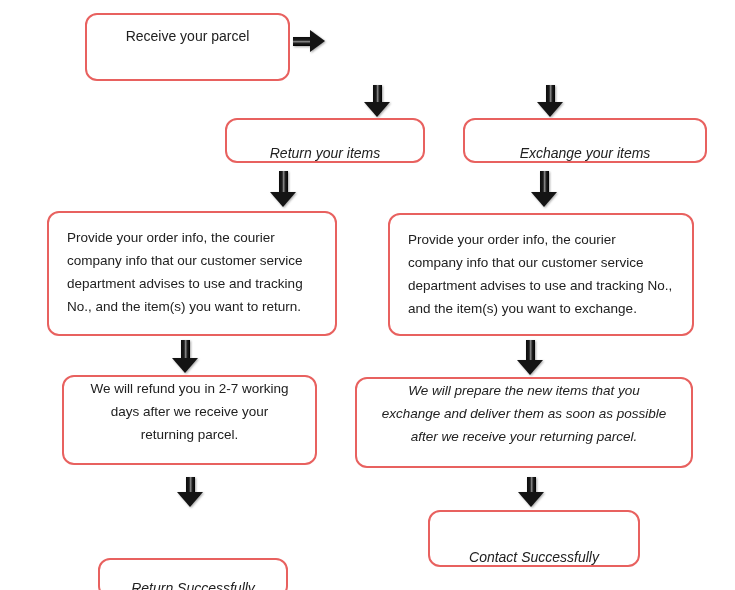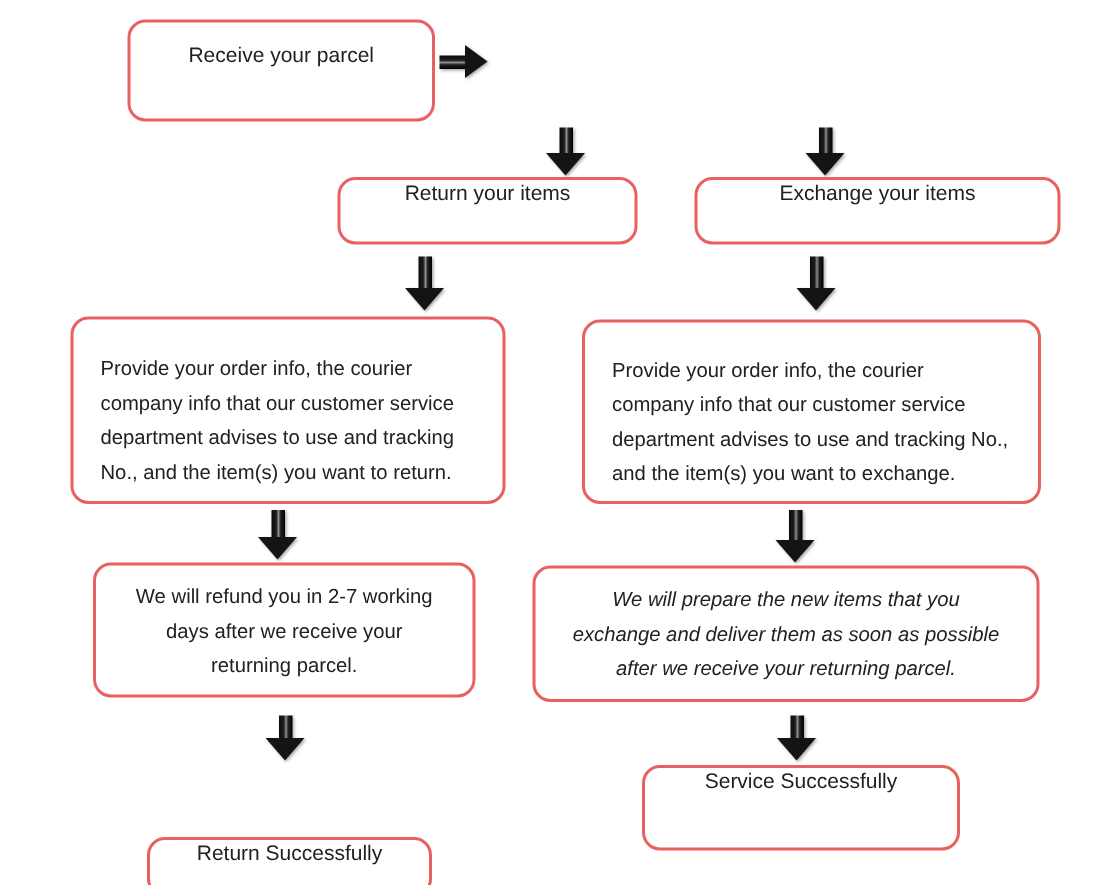--- a/index.html
+++ b/index.html
@@ -31,33 +31,34 @@
     font-size: 14px;
     color: var(--text-color);
   }
   .node .node-label { white-space: pre-line; }
   .node.top-align {
     align-items: flex-start;
     padding-top: 13px;
     text-align: center;
   }
   .node.center-align {
-    align-items: flex-start;
+    align-items: flex-end;
     text-align: center;
+    font-style: italic;
   }
   .node.detail {
     justify-content: flex-start;
-    align-items: center;
+    align-items: flex-start;
     text-align: left;
     font-size: 13.5px;
     line-height: 23px;
     padding: 13px 4px 0 18px;
   }
   .node.center-multi {
-    align-items: center;
+    align-items: flex-start;
     text-align: center;
     font-size: 13.5px;
     line-height: 23px;
     padding: 0 8px;
   }
   
   .varrow {
     position: absolute;
     width: 26px;
     display: flex;
@@ -174,16 +175,16 @@
   </div>
   <div class="varrow" style="left:518px; top:477px; height:30px;">
     <div class="arrow-shaft"></div>
     <div class="arrow-head"></div>
   </div>
 
   <div class="node center-align" style="left:98px; top:510px; width:190px; height:40px;margin-top:48px;">
     <span class="node-label">Return Successfully</span>
   </div>
   <div class="node center-align" style="left:428px; top:510px; width:212px; height:57px;">
-    <span class="node-label">Service Successfully</span>
+    <span class="node-label">Contact Successfully</span>
   </div>
 
 </div>
 
 </body></html>

